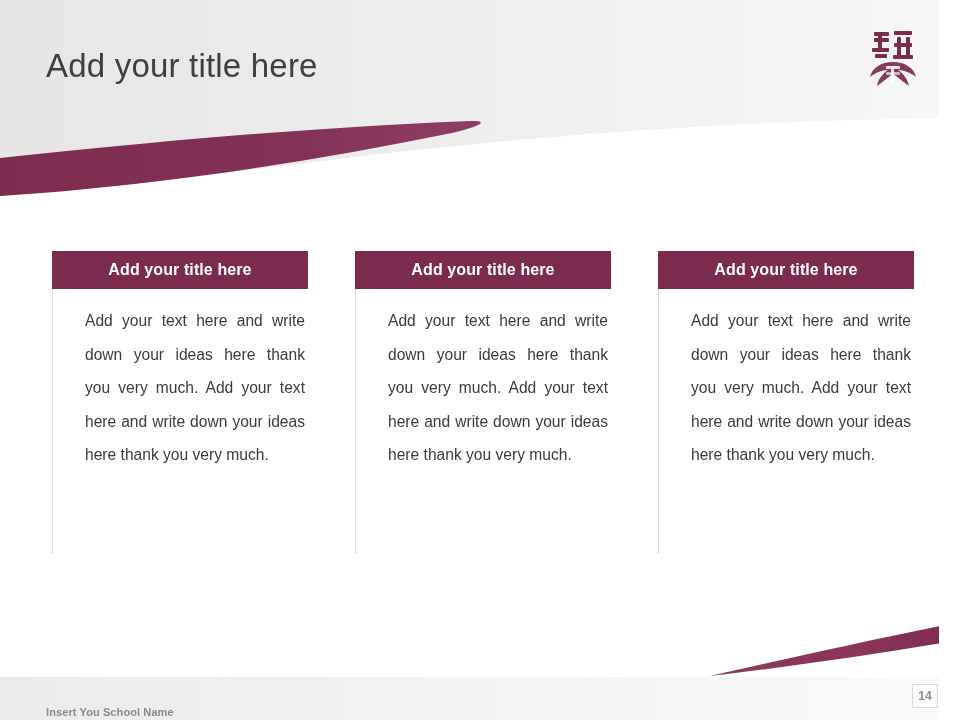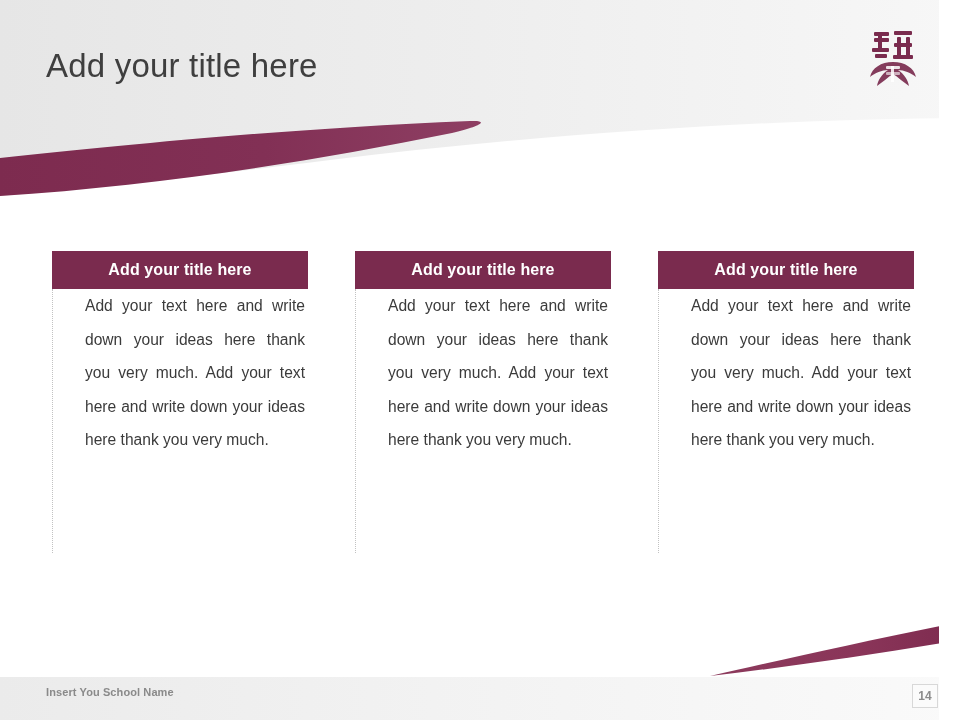--- a/index.html
+++ b/index.html
@@ -72,20 +72,21 @@
     color: #ffffff;
     font-size: 16px;
     font-weight: bold;
     letter-spacing: 0.1px;
     display: flex;
     align-items: center;
     justify-content: center;
   }
   .col-body {
     position: relative;
+    margin-top: 15px;
     padding-left: 33px;
     padding-right: 3px;
     font-size: 15.6px;
     line-height: 33.5px;
     color: #3b3b3b;
     text-align: justify;
     text-justify: inter-word;
     box-sizing: border-box;
   }
   
@@ -111,21 +112,21 @@
     position: absolute;
     left: 600px;
     top: 596px;
     width: 360px;
     height: 84px;
     pointer-events: none;
   }
   .footer-school {
     position: absolute;
     left: 46px;
-    top: 686px;
+    top: 706px;
     font-size: 11px;
     font-weight: bold;
     color: #8a8a8a;
     letter-spacing: 0.1px;
   }
   .footer-credit {
     position: absolute;
     left: 642px;
     top: 686px;
     font-size: 11.5px;

